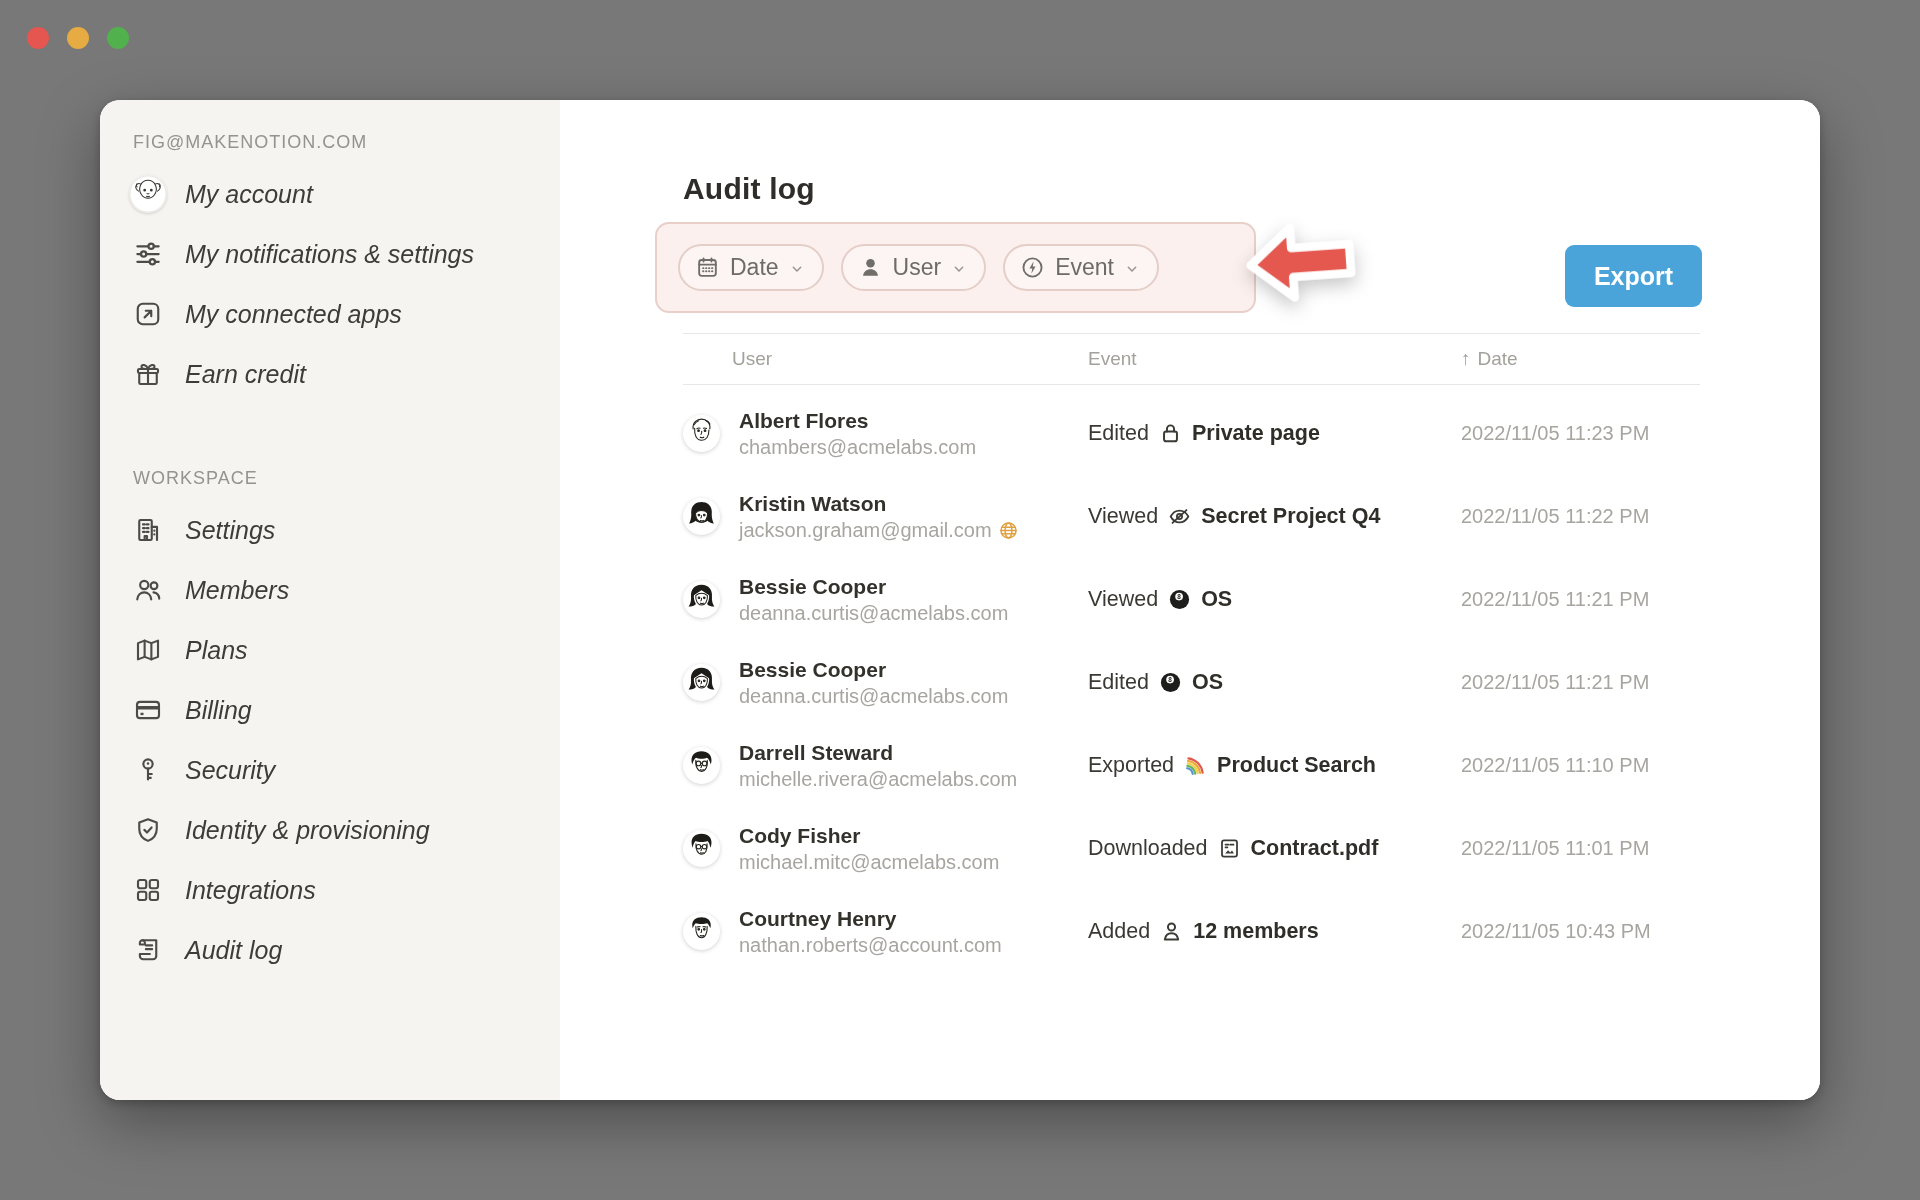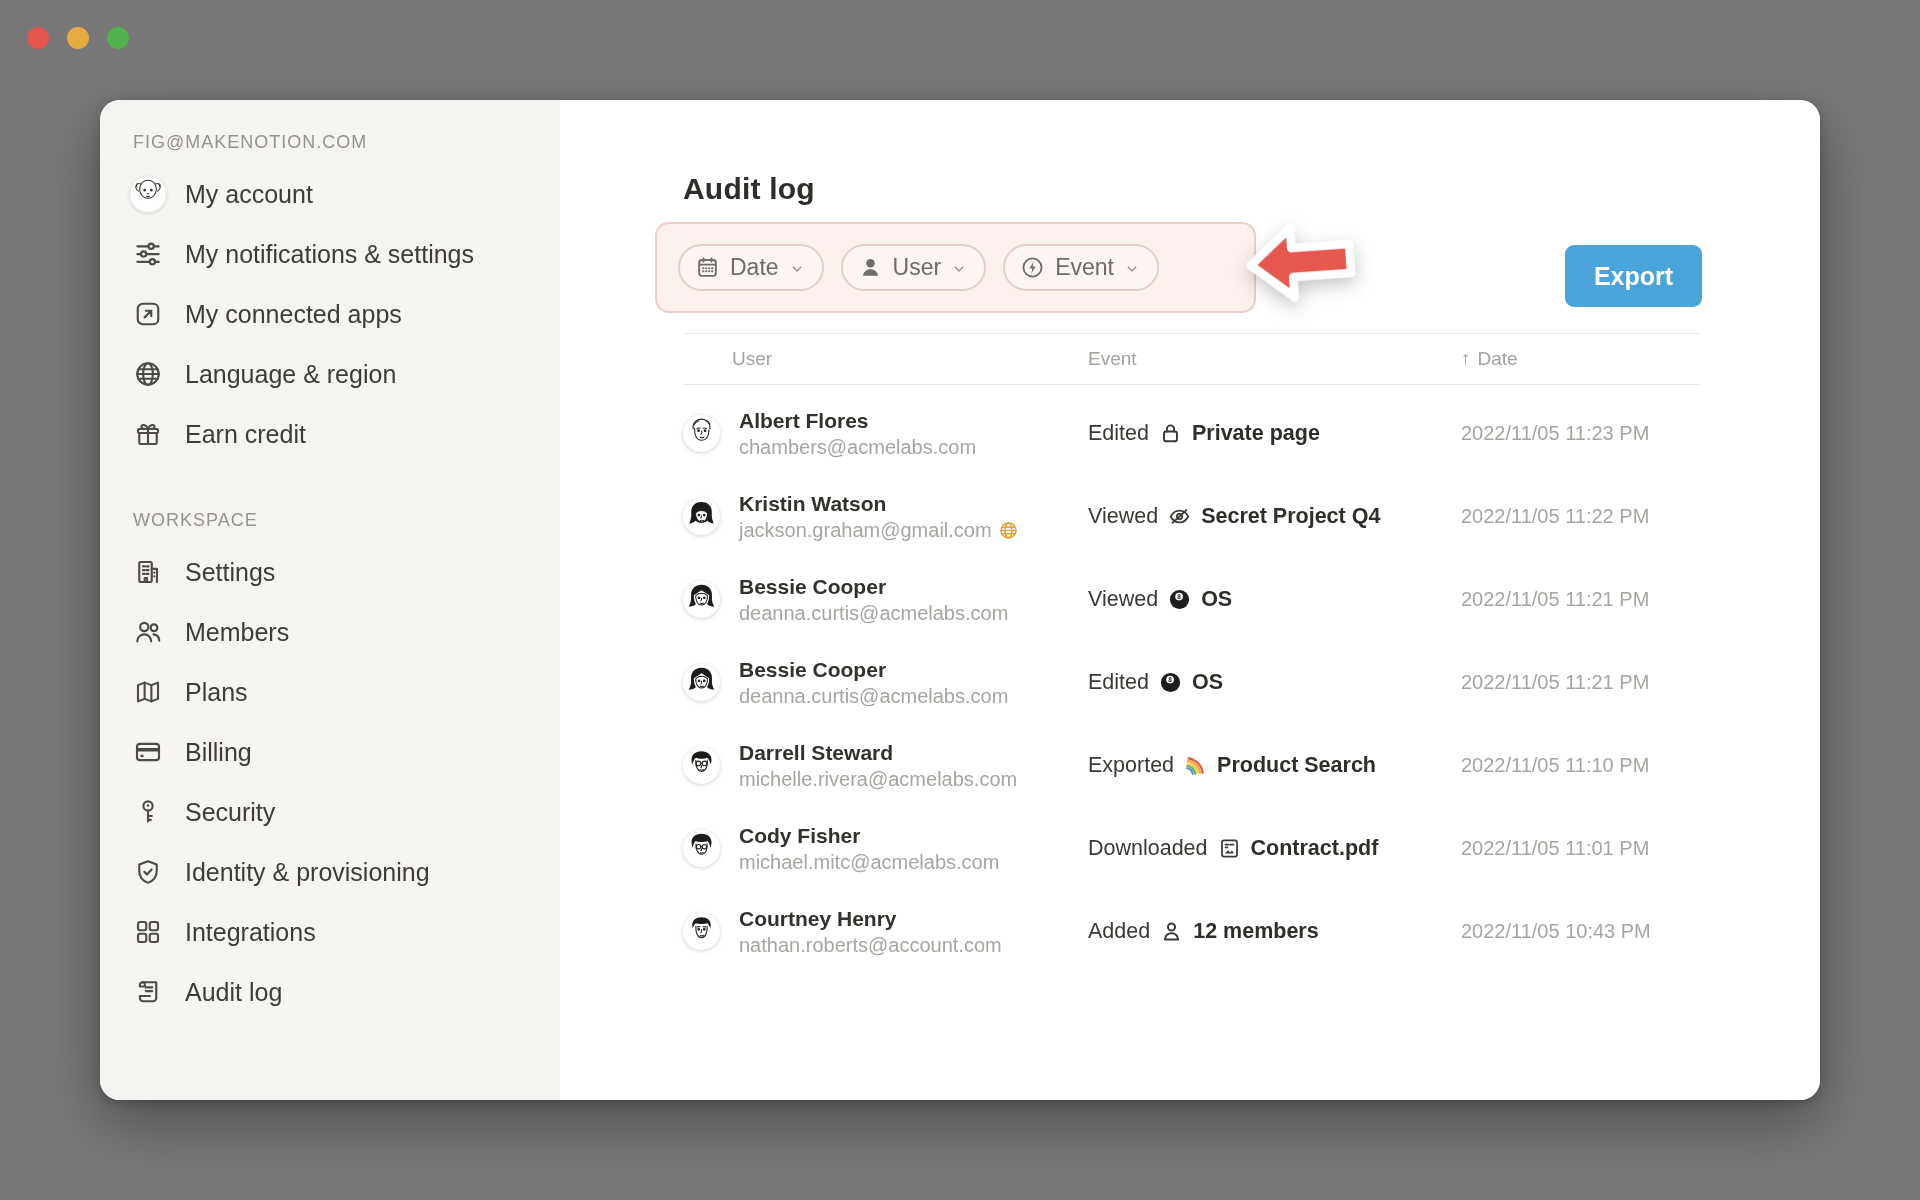--- a/index.html
+++ b/index.html
@@ -17,22 +17,22 @@
     position:absolute;left:100px;top:100px;width:1720px;height:1000px;
     background:#ffffff;border-radius:20px;display:flex;overflow:hidden;
     box-shadow:0 22px 60px rgba(0,0,0,.35),0 3px 10px rgba(0,0,0,.22);
   }
   
   .sidebar{width:460px;flex:0 0 460px;background:#f6f4f0;padding:32px 0 0 33px;box-sizing:border-box;}
   .sb-header{
     font-size:18px;font-weight:500;letter-spacing:1px;color:#95938d;
     text-transform:uppercase;line-height:20px;
   }
-  .sb-header.ws{margin-top:46px;}
-  .sb-list{list-style:none;margin:12px 0 0 0;padding:0;}
+  .sb-header.ws{margin-top:64px;}
+  .sb-list{list-style:none;margin:12px 0 0 0;padding:0;font-style:italic;}
   .sb-item{height:60px;display:flex;align-items:center;gap:22px;cursor:pointer;}
   .sb-item .icn{width:30px;height:30px;flex:0 0 30px;display:flex;align-items:center;justify-content:center;}
   .sb-item .icn svg{width:30px;height:30px;display:block;}
   .sb-item .icn.big{width:38px;height:38px;flex-basis:38px;margin-left:-4px;margin-right:-4px;}
   .sb-item .icn.big svg{width:38px;height:38px;border-radius:50%;box-shadow:0 1px 3px rgba(0,0,0,.15);}
   .sb-label{font-size:25px;color:#3d3c37;white-space:nowrap;}
   
   .main{position:relative;flex:1;background:#fff;}
   .title{position:absolute;left:123px;top:72px;margin:0;font-size:30px;font-weight:700;color:#2e2d29;letter-spacing:.2px;}
   
@@ -126,31 +126,20 @@
           <span class="sb-label">My notifications &amp; settings</span>
         </li>
         <li class="sb-item">
           <span class="icn ">
             <svg viewBox="0 0 24 24" fill="none" stroke="#4c4b46" stroke-width="1.7" stroke-linecap="round" stroke-linejoin="round">
               <rect x="3.8" y="3.8" width="16.4" height="16.4" rx="4"></rect>
               <path d="M9.3 14.7 L14.6 9.4 M10.2 9.4 h4.4 v4.4"></path>
             </svg>
           </span>
           <span class="sb-label">My connected apps</span>
-        </li>
-        <li class="sb-item">
-          <span class="icn ">
-            <svg viewBox="0 0 24 24" fill="none" stroke="#4c4b46" stroke-width="1.7" stroke-linecap="round" stroke-linejoin="round">
-              <circle cx="12" cy="12" r="8.6"></circle>
-              <ellipse cx="12" cy="12" rx="3.9" ry="8.6"></ellipse>
-              <line x1="3.4" y1="12" x2="20.6" y2="12"></line>
-              <path d="M4.7 8.2h14.6M4.7 15.8h14.6"></path>
-            </svg>
-          </span>
-          <span class="sb-label">Language &amp; region</span>
         </li>
         <li class="sb-item">
           <span class="icn ">
             <svg viewBox="0 0 24 24" fill="none" stroke="#4c4b46" stroke-width="1.7" stroke-linecap="round" stroke-linejoin="round">
               <rect x="5" y="11.2" width="14" height="8.8" rx="1"></rect>
               <rect x="4" y="8" width="16" height="3.2" rx="1"></rect>
               <line x1="12" y1="8" x2="12" y2="20"></line>
               <path d="M12 8c-1.2-3.4-5.2-4.4-5.2-1.6 0 1.6 3.2 1.6 5.2 1.6zM12 8c1.2-3.4 5.2-4.4 5.2-1.6 0 1.6-3.2 1.6-5.2 1.6z"></path>
             </svg>
           </span>

